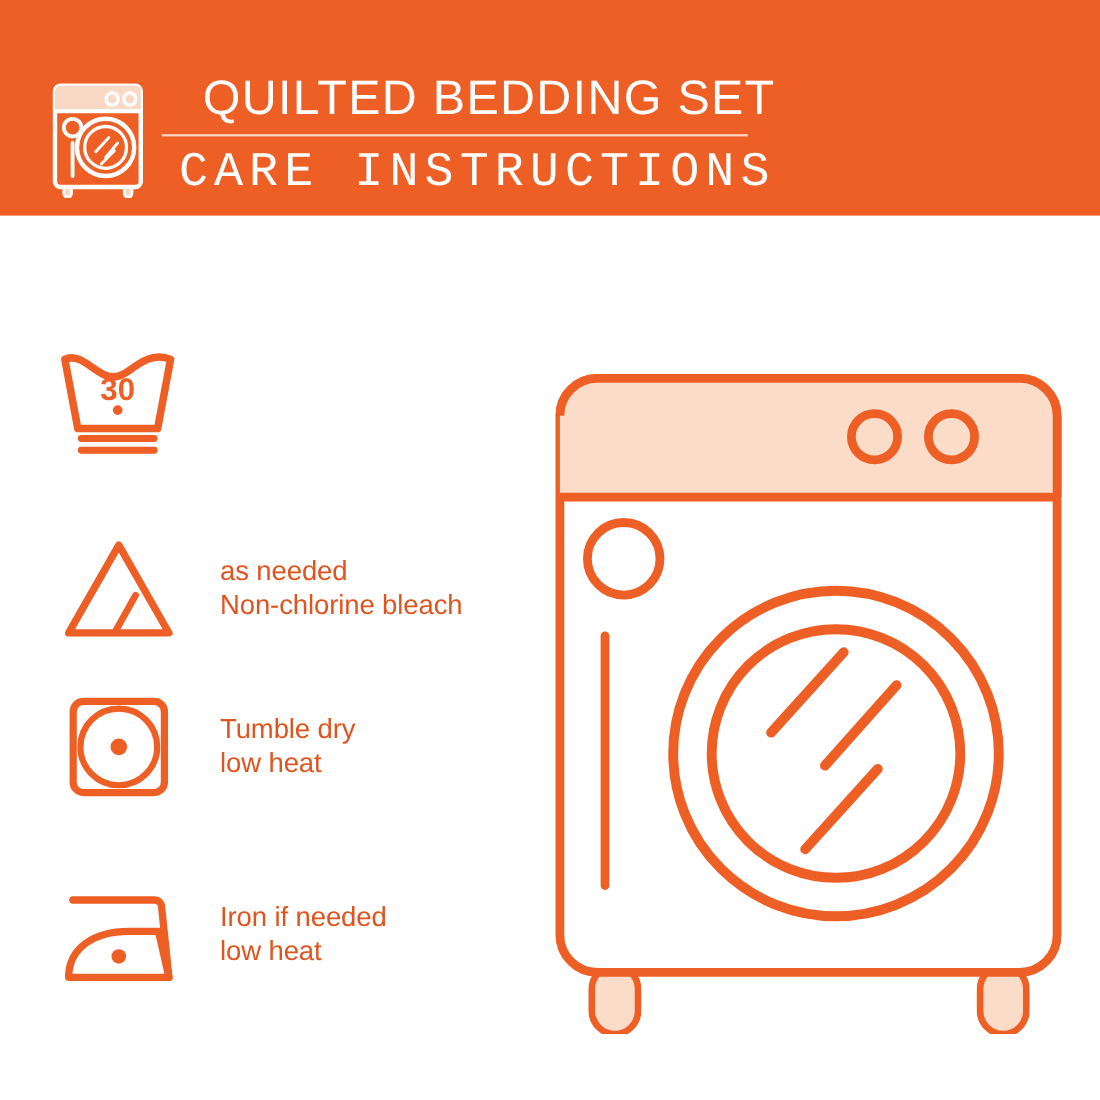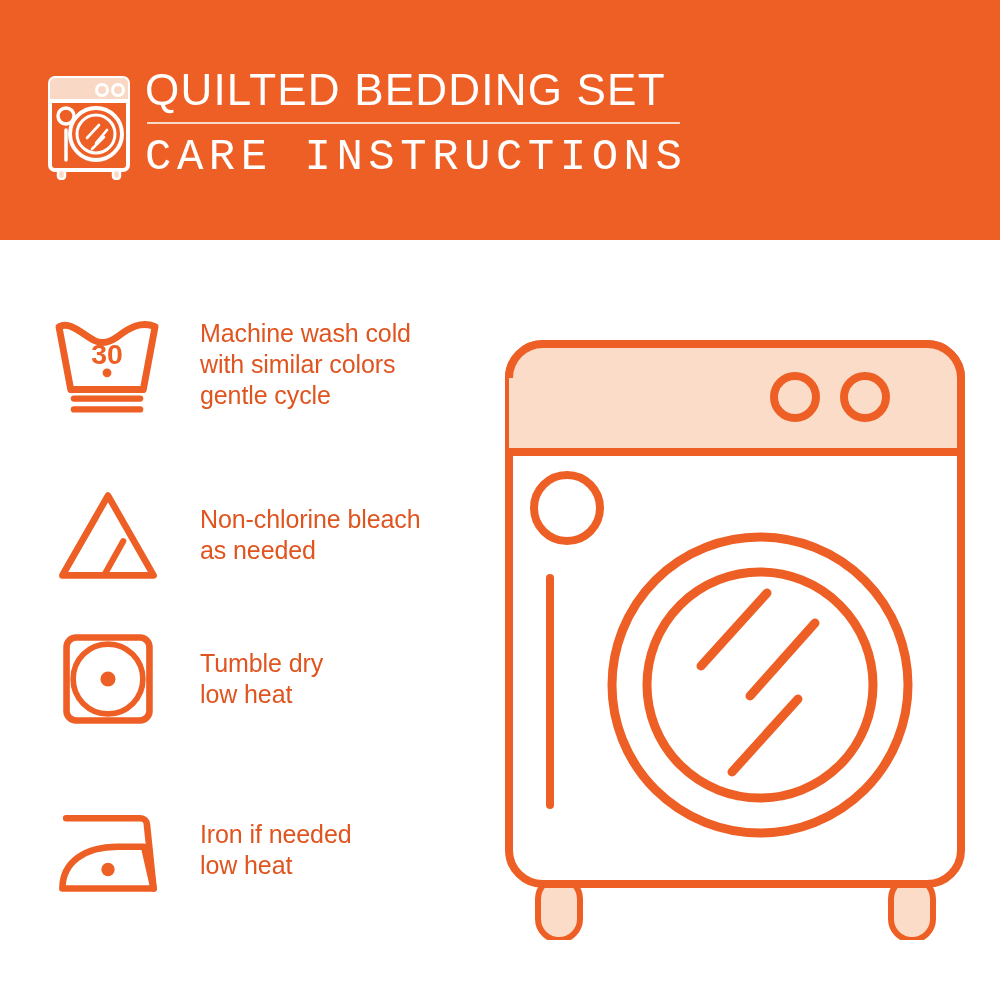--- a/index.html
+++ b/index.html
@@ -19,22 +19,23 @@
     height: 1000px;
     background: #ffffff;
   }
 
   
   #header-band {
     position: absolute;
     left: 0;
     top: 0;
     width: 1000px;
-    height: 240px;
+    height: 196px;
     background: #ee5f25;
+    text-align: right;
   }
   #header-logo {
     position: absolute;
     left: 44px;
     top: 72px;
     width: 96px;
     height: 108px;
   }
   #header-text-block {
     position: absolute;
@@ -176,38 +177,33 @@
                    L 96 78 L 22 78 Z" fill="none" stroke="#ee5f25" stroke-width="7" stroke-linejoin="round" stroke-linecap="round"></path>
 
           <rect x="22" y="84" width="74" height="6.5" rx="3.2" fill="#ee5f25"></rect>
           <rect x="22" y="95" width="74" height="6.5" rx="3.2" fill="#ee5f25"></rect>
 
           <text x="59" y="52" text-anchor="middle" font-family="Liberation Sans, sans-serif" font-size="29" font-weight="bold" fill="#ee5f25">30</text>
 
           <circle cx="59" cy="61" r="4.5" fill="#ee5f25"></circle>
         </svg>
       </div>
-      <div class="care-text">
-        <span>Machine wash cold</span>
-        <span>with similar colors</span>
-        <span>gentle cycle</span>
-      </div>
     </div>
 
     <div class="care-row" id="care-row-1">
       <div class="symbol-wrap">
         <svg viewBox="0 0 120 104" width="114" height="99" aria-hidden="true">
           <path d="M60 10 L 108 94 L 12 94 Z" fill="none" stroke="#ee5f25" stroke-width="7" stroke-linejoin="round"></path>
           <line x1="47" y1="33" x2="13" y2="92" stroke="#ee5f25" stroke-width="6.5" stroke-linecap="round"></line>
           <line x1="76" y1="58" x2="57" y2="92" stroke="#ee5f25" stroke-width="6.5" stroke-linecap="round"></line>
         </svg>
       </div>
       <div class="care-text">
+        <span>as needed</span>
         <span>Non-chlorine bleach</span>
-        <span>as needed</span>
       </div>
     </div>
 
     <div class="care-row" id="care-row-2">
       <div class="symbol-wrap">
         <svg viewBox="0 0 104 104" width="98" height="98" aria-hidden="true">
           <rect x="8" y="8" width="88" height="88" rx="10" ry="10" fill="none" stroke="#ee5f25" stroke-width="7"></rect>
           <circle cx="52" cy="52" r="37" fill="none" stroke="#ee5f25" stroke-width="6"></circle>
           <circle cx="52" cy="52" r="8" fill="#ee5f25"></circle>
         </svg>

